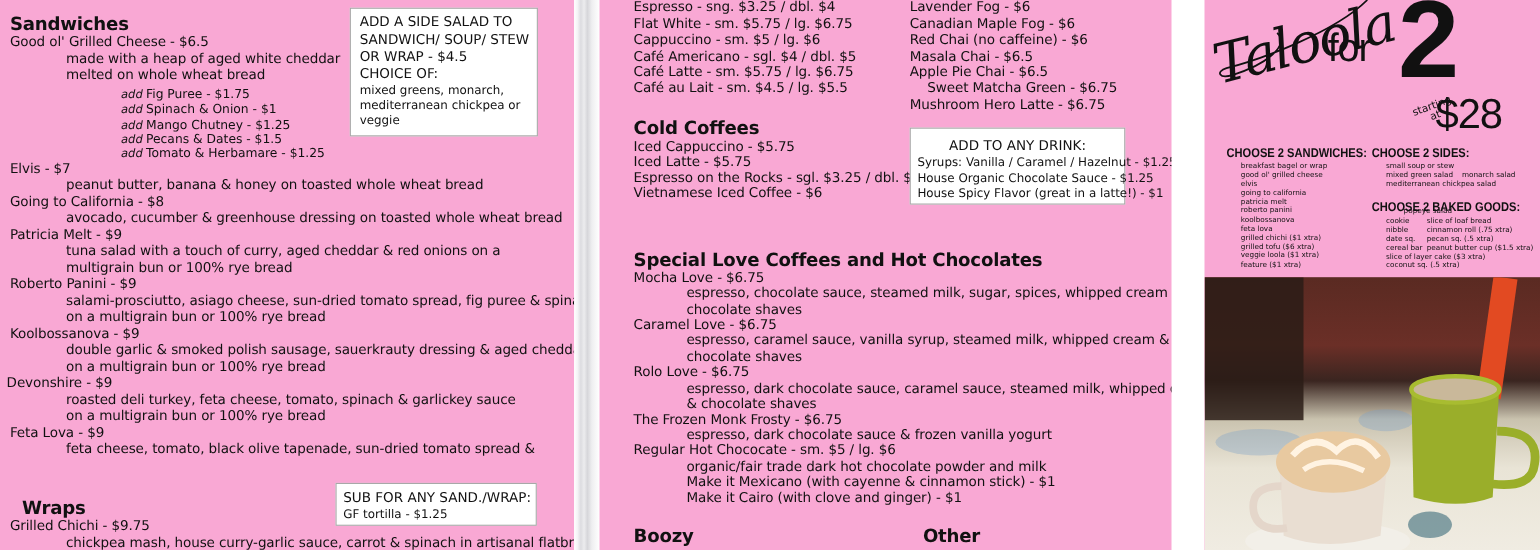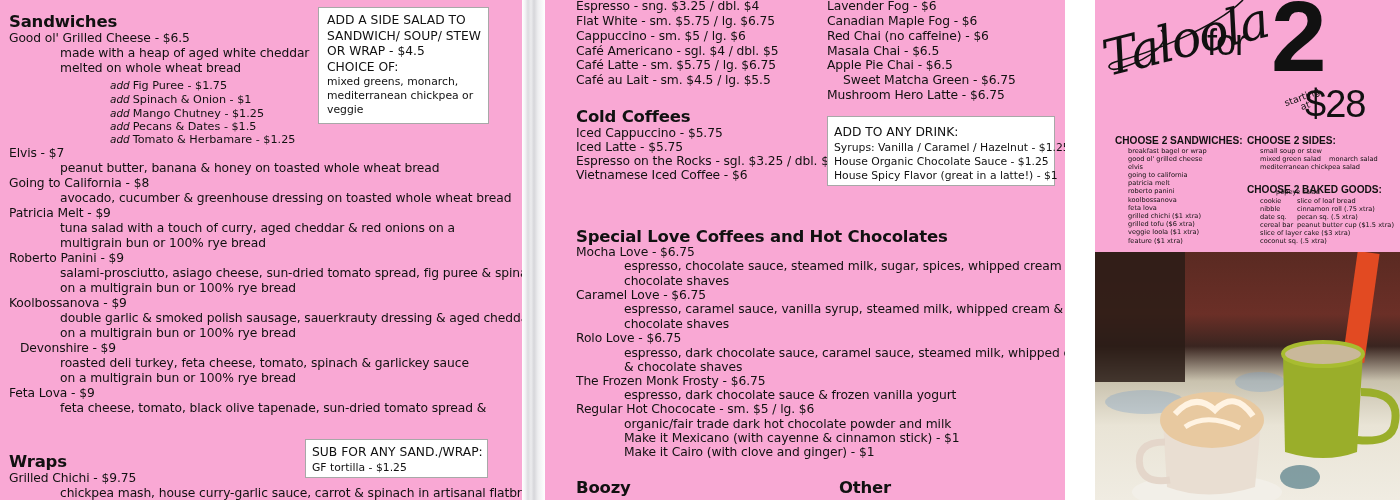--- a/index.html
+++ b/index.html
@@ -55,42 +55,42 @@
   <div class="t ind1" style="top:191px;">avocado, cucumber &amp; greenhouse dressing on toasted whole wheat bread</div>
   <div class="t" style="left:9px;top:206px;">Patricia Melt - $9</div>
   <div class="t ind1" style="top:221px;">tuna salad with a touch of curry, aged cheddar &amp; red onions on a</div>
   <div class="t ind1" style="top:236px;">multigrain bun or 100% rye bread</div>
   <div class="t" style="left:9px;top:251px;">Roberto Panini - $9</div>
   <div class="t ind1" style="top:266px;">salami-prosciutto, asiago cheese, sun-dried tomato spread, fig puree &amp; spinach</div>
   <div class="t ind1" style="top:281px;">on a multigrain bun or 100% rye bread</div>
   <div class="t" style="left:9px;top:296px;">Koolbossanova - $9</div>
   <div class="t ind1" style="top:311px;">double garlic &amp; smoked polish sausage, sauerkrauty dressing &amp; aged cheddar</div>
   <div class="t ind1" style="top:326px;">on a multigrain bun or 100% rye bread</div>
-  <div class="t" style="left:20px;top:341px;text-align:center;">Devonshire - $9</div>
+  <div class="t" style="left:6px;top:341px;text-align:center;">Devonshire - $9</div>
   <div class="t ind1" style="top:356px;">roasted deli turkey, feta cheese, tomato, spinach &amp; garlickey sauce</div>
   <div class="t ind1" style="top:371px;">on a multigrain bun or 100% rye bread</div>
   <div class="t" style="left:9px;top:386px;">Feta Lova - $9</div>
   <div class="t ind1" style="top:401px;">feta cheese, tomato, black olive tapenade, sun-dried tomato spread &amp;</div>
 
   <div class="box" style="left:318px;top:7px;width:171px;height:117px;padding:5px 8px;">
     <div class="bl">ADD A SIDE SALAD TO</div>
     <div class="bl">SANDWICH/ SOUP/ STEW</div>
     <div class="bl">OR WRAP - $4.5</div>
     <div class="bl">CHOICE OF:</div>
     <div class="sm">mixed greens, monarch,</div>
     <div class="sm">mediterranean chickpea or</div>
     <div class="sm">veggie</div>
   </div>
 
   <div class="box" style="left:305px;top:439px;width:183px;height:39px;padding:5px 6px;">
     <div class="bl">SUB FOR ANY SAND./WRAP:</div>
     <div class="sm">GF tortilla - $1.25</div>
   </div>
 
-  <div class="h" style="left:9px;top:452px;">Wraps</div>
+  <div class="h" style="left:20px;top:452px;">Wraps</div>
   <div class="t" style="left:9px;top:471px;">Grilled Chichi - $9.75</div>
   <div class="t ind1" style="top:486px;">chickpea mash, house curry-garlic sauce, carrot &amp; spinach in artisanal flatbread</div>
 </div>
 
 <div class="gutter"></div>
 
 <div id="mid" class="panel">
   <div class="t" style="left:31px;top:-1px;">Espresso - sng. $3.25 / dbl. $4</div>
   <div class="t" style="left:31px;top:14px;">Flat White - sm. $5.75 / lg. $6.75</div>
   <div class="t" style="left:31px;top:29px;">Cappuccino - sm. $5 / lg. $6</div>
@@ -105,21 +105,21 @@
   <div class="t" style="left:282px;top:58px;">Apple Pie Chai - $6.5</div>
   <div class="t" style="left:298px;top:73px;">Sweet Matcha Green - $6.75</div>
   <div class="t" style="left:282px;top:88px;">Mushroom Hero Latte - $6.75</div>
 
   <div class="h" style="left:31px;top:107px;">Cold Coffees</div>
   <div class="t" style="left:31px;top:126px;">Iced Cappuccino - $5.75</div>
   <div class="t" style="left:31px;top:140px;">Iced Latte - $5.75</div>
   <div class="t" style="left:31px;top:154px;">Espresso on the Rocks - sgl. $3.25 / dbl. $4</div>
   <div class="t" style="left:31px;top:168px;">Vietnamese Iced Coffee - $6</div>
 
-  <div class="box" style="left:282px;top:116px;width:228px;height:70px;padding:8px 6px;">
+  <div class="box" style="left:282px;top:116px;width:196px;height:70px;padding:8px 6px;text-align:center;">
     <div class="bl">ADD TO ANY DRINK:</div>
     <div class="sm" style="line-height:14px;">Syrups: Vanilla / Caramel / Hazelnut - $1.25</div>
     <div class="sm" style="line-height:14px;">House Organic Chocolate Sauce - $1.25</div>
     <div class="sm" style="line-height:14px;">House Spicy Flavor (great in a latte!) - $1</div>
   </div>
 
   <div class="h" style="left:31px;top:227px;">Special Love Coffees and Hot Chocolates</div>
   <div class="t" style="left:31px;top:245px;">Mocha Love - $6.75</div>
   <div class="t" style="left:79px;top:259px;">espresso, chocolate sauce, steamed milk, sugar, spices, whipped cream &amp;</div>
   <div class="t" style="left:79px;top:274px;">chocolate shaves</div>

